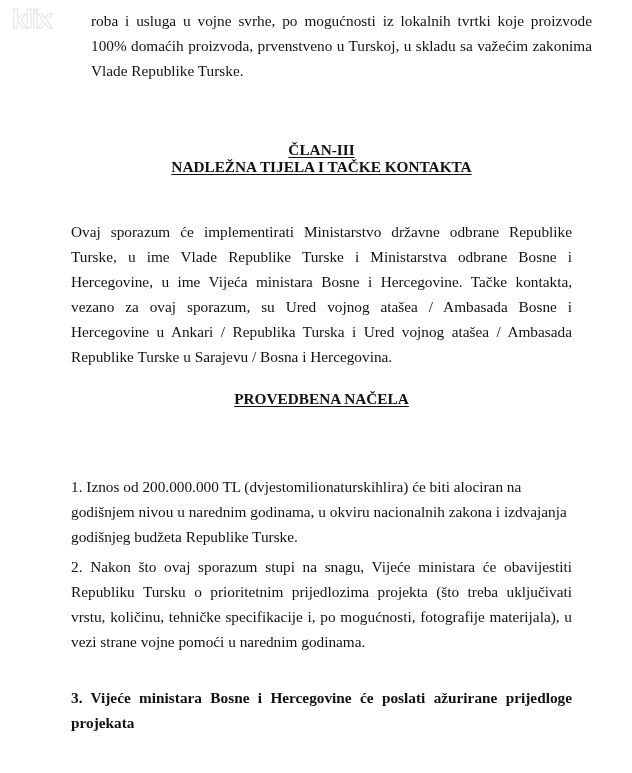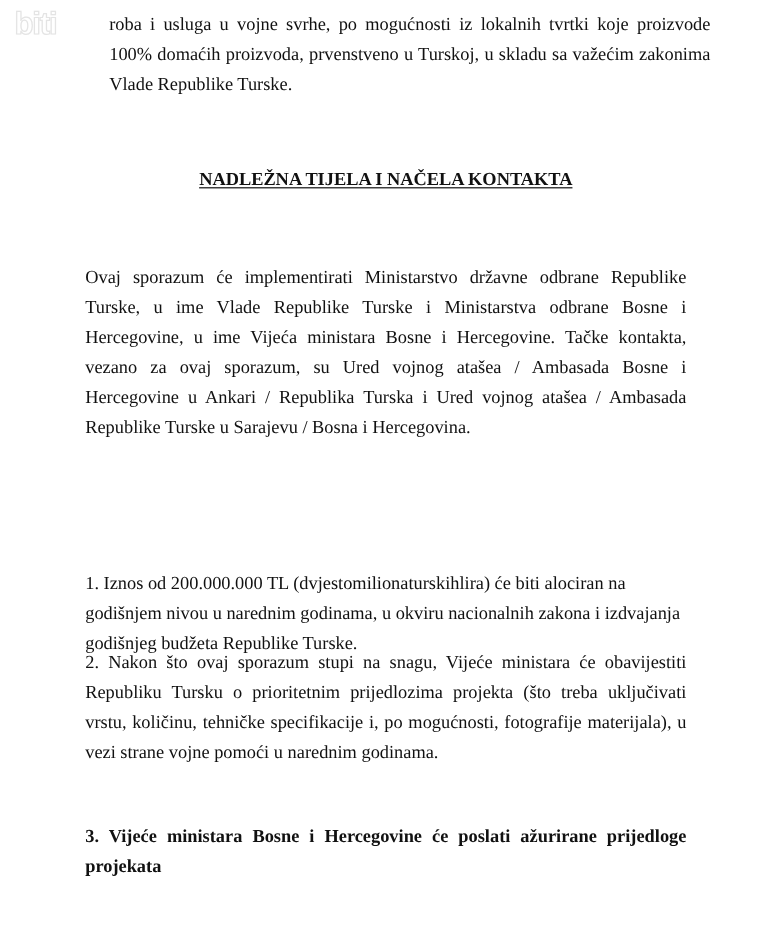--- a/index.html
+++ b/index.html
@@ -59,34 +59,36 @@
     }
     .heading span {
       display: block;
       text-decoration: underline;
       text-underline-offset: 2px;
     }
   </style>
 </head>
 <body>
 
-<div class="watermark">biti</div>
+<div class="watermark">klix</div>
 
 <div class="page">
 
   <p class="para" style="top: 8px; margin-left: 20px;">roba i usluga u vojne svrhe, po mogućnosti iz lokalnih tvrtki koje proizvode 100% domaćih proizvoda, prvenstveno u Turskoj,  u skladu sa važećim zakonima Vlade Republike Turske.</p>
 
   <div class="heading" style="top: 141px;">
-    <span>NADLEŽNA TIJELA I NAČELA KONTAKTA</span>
+    <span>ČLAN-III</span>
+    <span>NADLEŽNA TIJELA I TAČKE KONTAKTA</span>
   </div>
 
   <p class="para" style="top: 219px;">Ovaj sporazum će implementirati  Ministarstvo državne odbrane Republike Turske, u ime Vlade Republike Turske i Ministarstva odbrane Bosne i Hercegovine, u ime Vijeća ministara Bosne i Hercegovine. Tačke kontakta, vezano za ovaj sporazum, su Ured vojnog atašea / Ambasada Bosne i Hercegovine u Ankari / Republika Turska i Ured vojnog atašea / Ambasada Republike Turske u Sarajevu / Bosna i Hercegovina.</p>
 
   <div class="heading" style="top: 390px;">
+    <span>PROVEDBENA NAČELA</span>
   </div>
 
   <p class="para ragged" style="top: 474px;">1. Iznos od 200.000.000 TL (dvjestomilionaturskihlira) će biti alociran na godišnjem nivou u narednim godinama, u okviru nacionalnih zakona i izdvajanja godišnjeg budžeta Republike Turske.</p>
 
-  <p class="para" style="top: 540px;">2. Nakon što ovaj sporazum stupi na snagu, Vijeće ministara će obavijestiti Republiku Tursku o prioritetnim prijedlozima projekta (što treba uključivati vrstu, količinu, tehničke specifikacije i, po mogućnosti, fotografije materijala), u vezi strane vojne pomoći u narednim godinama.</p>
+  <p class="para" style="top: 554px;">2. Nakon što ovaj sporazum stupi na snagu, Vijeće ministara će obavijestiti Republiku Tursku o prioritetnim prijedlozima projekta (što treba uključivati vrstu, količinu, tehničke specifikacije i, po mogućnosti, fotografije materijala), u vezi strane vojne pomoći u narednim godinama.</p>
 
   <p class="para" style="top: 685px; text-align-last: justify; font-weight: bold;">3. Vijeće ministara Bosne i Hercegovine će poslati ažurirane prijedloge projekata</p>
 
 </div>
 
 </body></html>

